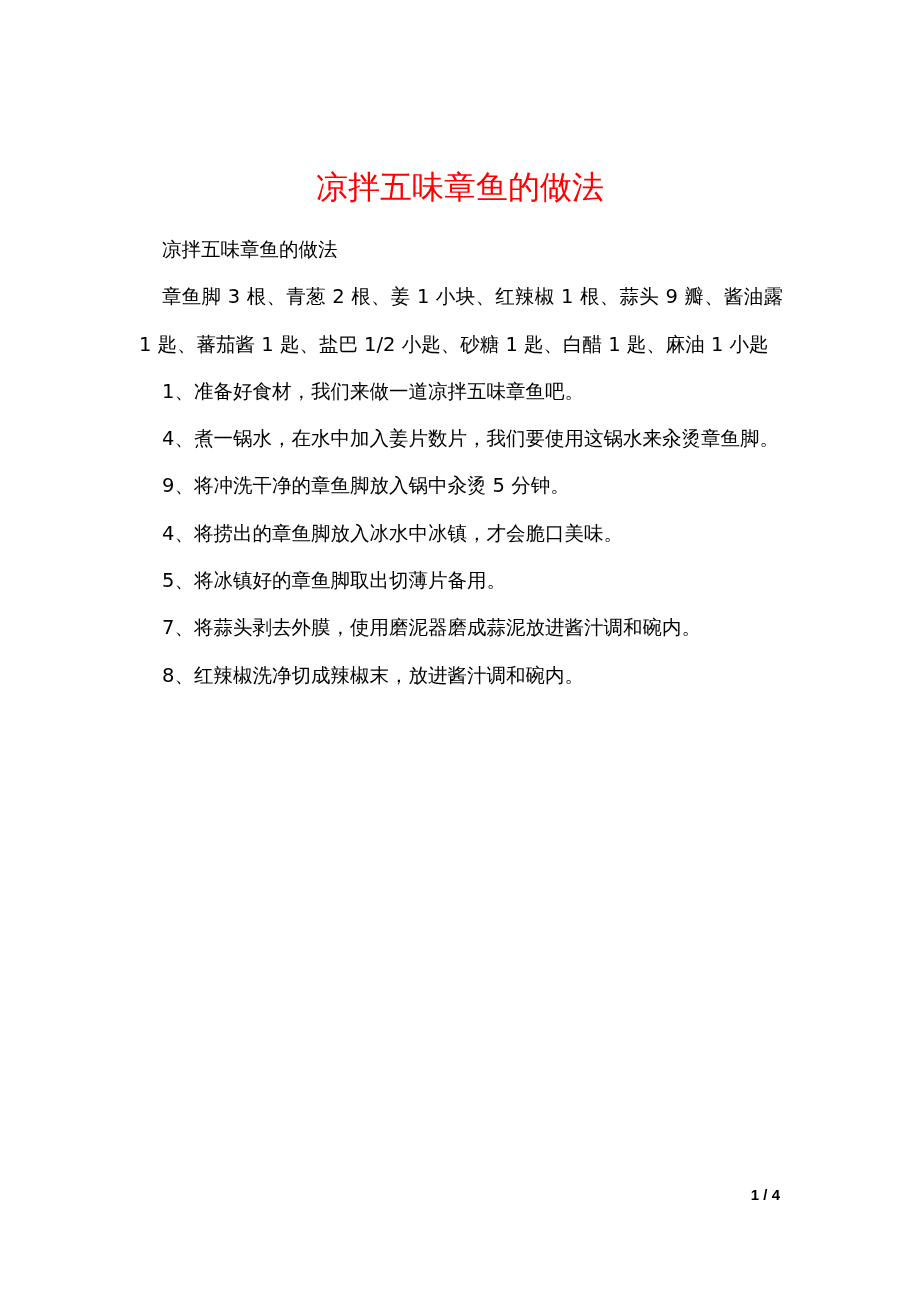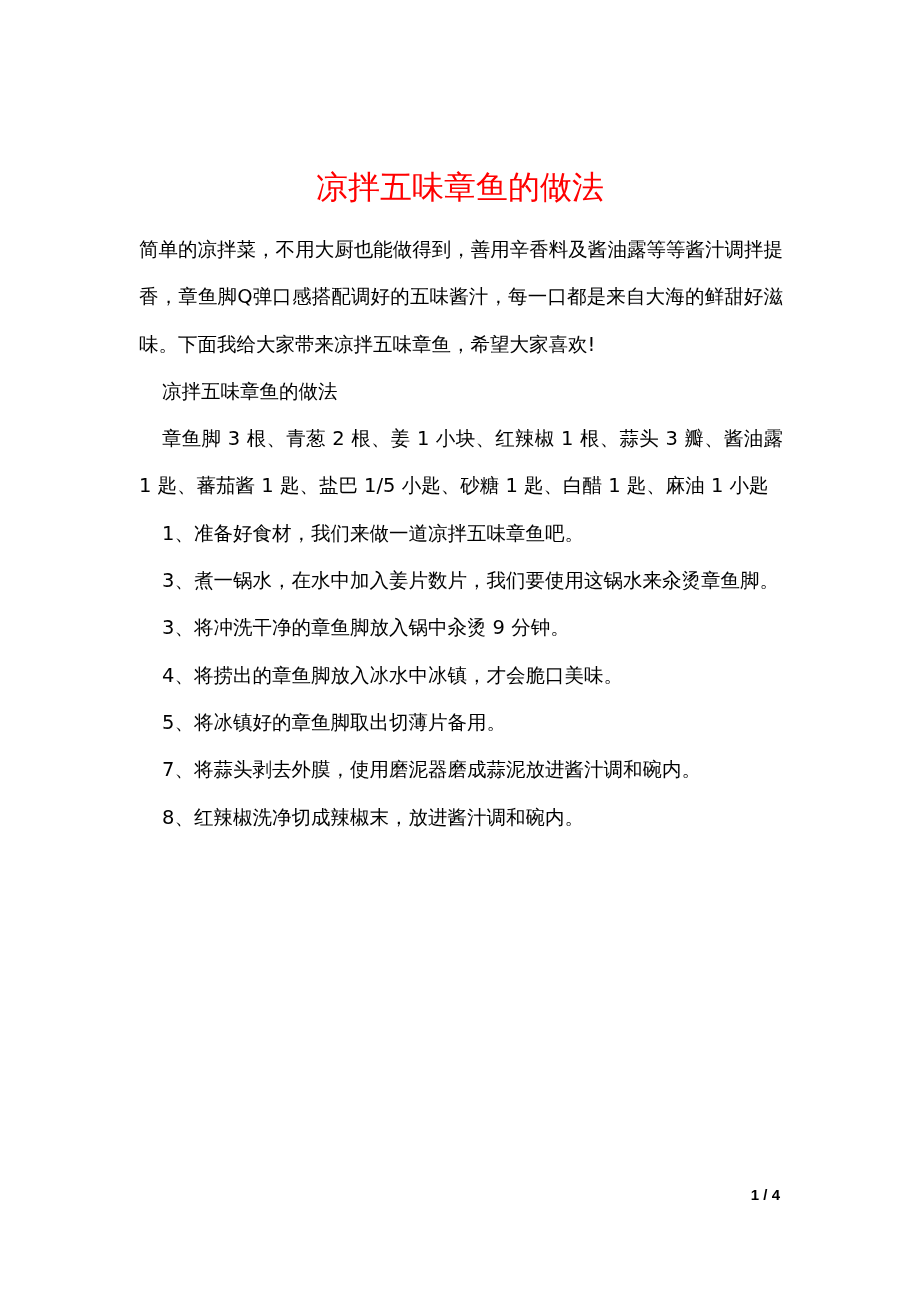--- a/index.html
+++ b/index.html
@@ -64,26 +64,25 @@
       font-family: "Liberation Sans", sans-serif;
     }
   </style>
 </head>
 <body>
 
 <div class="page">
   <h1 class="title">凉拌五味章鱼的做法</h1>
 
   <div class="body">
-    <p class="para">简单的凉拌菜，不用大厨也能做得到，善用辛香料及酱油露等等酱汁调拌提香，章鱼脚Q弹口感搭配调好的五味酱汁，每一口都是来自大海的鲜甜好滋味。下面我给大家带来凉拌五味章鱼，希望大家喜欢!</p>
     <p class="para indent">凉拌五味章鱼的做法</p>
-    <p class="para indent">章鱼脚 3 根、青葱 2 根、姜 1 小块、红辣椒 1 根、蒜头 3 瓣、酱油露 1 匙、蕃茄酱 1 匙、盐巴 1/5 小匙、砂糖 1 匙、白醋 1 匙、麻油 1 小匙</p>
+    <p class="para indent">章鱼脚 3 根、青葱 2 根、姜 1 小块、红辣椒 1 根、蒜头 9 瓣、酱油露 1 匙、蕃茄酱 1 匙、盐巴 1/2 小匙、砂糖 1 匙、白醋 1 匙、麻油 1 小匙</p>
     <p class="para indent">1、准备好食材，我们来做一道凉拌五味章鱼吧。</p>
-    <p class="para indent">3、煮一锅水，在水中加入姜片数片，我们要使用这锅水来汆烫章鱼脚。</p>
-    <p class="para indent">3、将冲洗干净的章鱼脚放入锅中汆烫 9 分钟。</p>
+    <p class="para indent">4、煮一锅水，在水中加入姜片数片，我们要使用这锅水来汆烫章鱼脚。</p>
+    <p class="para indent">9、将冲洗干净的章鱼脚放入锅中汆烫 5 分钟。</p>
     <p class="para indent">4、将捞出的章鱼脚放入冰水中冰镇，才会脆口美味。</p>
     <p class="para indent">5、将冰镇好的章鱼脚取出切薄片备用。</p>
     <p class="para indent">7、将蒜头剥去外膜，使用磨泥器磨成蒜泥放进酱汁调和碗内。</p>
     <p class="para indent">8、红辣椒洗净切成辣椒末，放进酱汁调和碗内。</p>
   </div>
 
   <div class="page-number">1 / 4</div>
 </div>
 
 </body></html>

